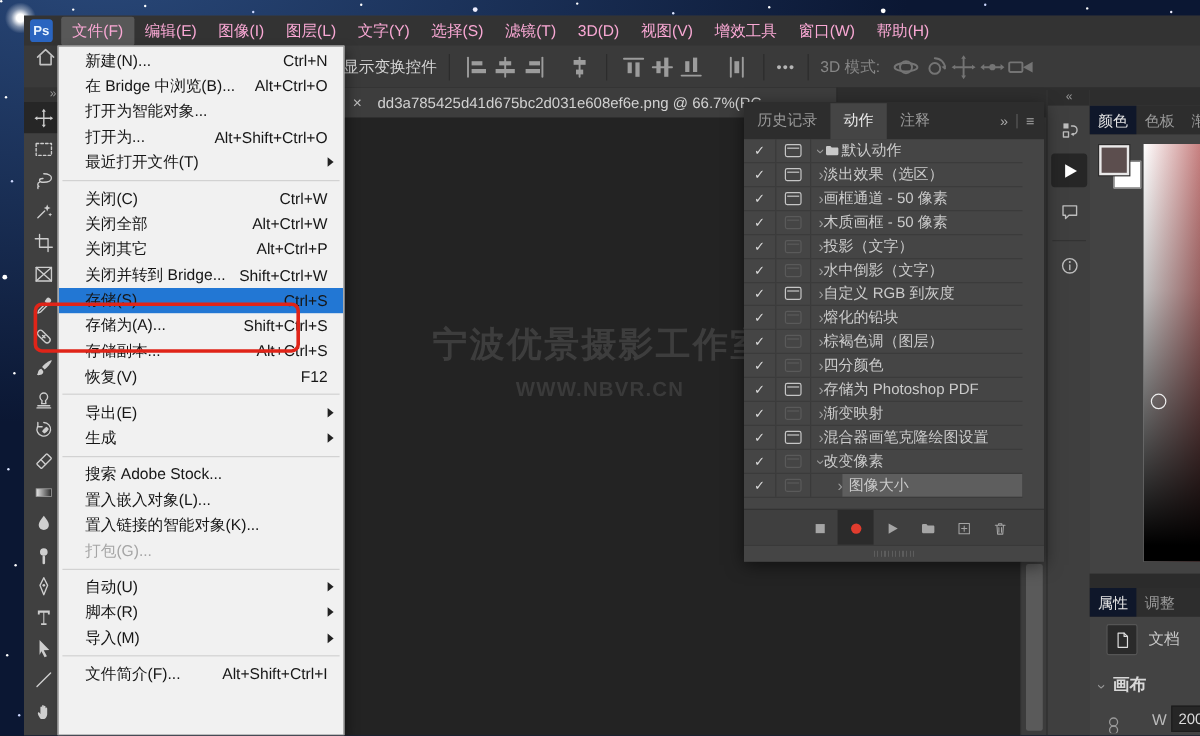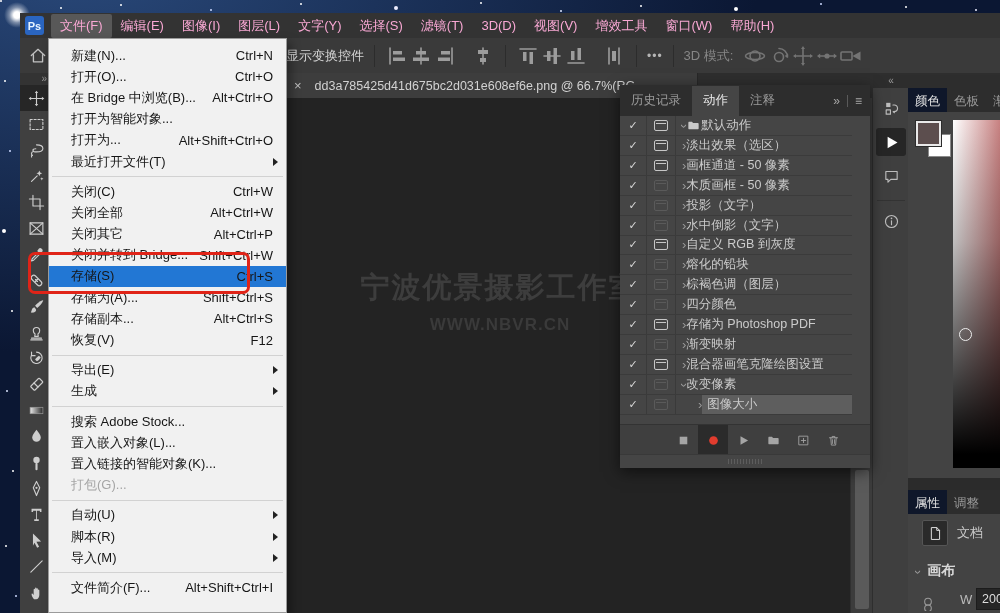--- a/index.html
+++ b/index.html
@@ -17,21 +17,21 @@
   
   .ps-window{position:absolute;left:20px;top:13px;width:980px;height:600px;background:#3a3a3a;overflow:hidden;}
   
   .menubar{position:absolute;left:0;top:0;right:0;height:25px;background:#333;display:flex;align-items:center;padding-left:5px;}
   .ps-logo{width:19px;height:19px;border-radius:3px;background:#2a65c0;color:#e8f4ff;font-size:11px;font-weight:bold;
     display:flex;align-items:center;justify-content:center;margin-right:7px;flex:none;}
   .mitem{color:#f9a8d4;font-size:13px;padding:3px 9px;border-radius:2px;white-space:nowrap;}
   .mitem.active{background:#585858;}
   
   .optionsbar{position:absolute;left:0;top:25px;right:0;height:35px;background:#3a3a3a;border-bottom:1px solid #2a2a2a;
-    display:flex;align-items:center;}
+    display:flex;align-items:flex-start;}
   .home{width:20px;height:20px;color:#c2c2c2;margin-left:8px;display:flex;align-items:center;justify-content:center;}
   .opts{display:flex;align-items:center;height:100%;margin-left:218px;}
   .cb{width:11px;height:11px;border:1px solid #8f8f8f;background:#3a3a3a;margin-right:7px;flex:none;}
   .oblabel{color:#d6d6d6;font-size:13px;white-space:nowrap;}
   .obsep{width:1px;height:22px;background:#2c2c2c;margin:0 10px;flex:none;}
   .obspace{width:14px;flex:none;}
   .obicon{width:24px;height:22px;color:#9c9c9c;display:flex;align-items:center;justify-content:center;flex:none;}
   .obicon.dim{color:#747474;}
   .obmore{color:#b5b5b5;font-size:12px;letter-spacing:1px;}
   .ob3d{color:#868686;font-size:13px;white-space:nowrap;margin-right:10px;}
@@ -114,21 +114,21 @@
   .ap-foot{position:absolute;left:0;right:0;bottom:13px;height:30px;background:#3f3f3f;border-top:1px solid #333;
     display:flex;align-items:center;}
   .fbtn{width:30px;height:30px;display:flex;align-items:center;justify-content:center;color:#a5a5a5;flex:none;}
   .fbtn:first-child{margin-left:48px;}
   .fbtn svg{width:13px;height:13px;}
   .fbtn.record{background:#2b2b2b;color:var(--rec);}
   .ap-grip{position:absolute;left:0;right:0;bottom:0;height:13px;background:#454545;border-top:1px solid #393939;}
   .gripmark{width:34px;height:5px;margin:4px auto 0;background:repeating-linear-gradient(90deg,#5d5d5d 0 1px,transparent 1px 3px);}
   
   .filemenu{position:absolute;left:28px;top:25px;width:239px;bottom:0;background:#f1f1f1;border:1px solid #9b9b9b;
-    box-shadow:4px 4px 9px rgba(0,0,0,.35);z-index:40;padding-top:6px;box-sizing:border-box;overflow:hidden;}
+    box-shadow:4px 4px 9px rgba(0,0,0,.35);z-index:40;padding-top:1px;box-sizing:border-box;overflow:hidden;}
   .fm-item{height:21.2px;display:flex;align-items:center;font-size:13px;color:#161616;}
   .fm-label{margin-left:22px;white-space:nowrap;}
   .fm-short{margin-left:auto;margin-right:13px;white-space:nowrap;}
   .fm-item.hl{background:var(--hl);}
   .fm-item.disabled{color:#a5a5a5;}
   .fm-sep{height:9px;display:flex;align-items:center;}
   .fm-sep:after{content:"";height:1px;background:#d2d2d2;flex:1;margin:0 3px;}
   .fm-arrow{margin-left:auto;margin-right:8px;width:0;height:0;border-left:5px solid #222;border-top:4px solid transparent;border-bottom:4px solid transparent;}
   
   .redbox{position:absolute;left:8px;top:239px;width:216px;height:36px;border:3px solid var(--ann);border-radius:7px;
@@ -703,24 +703,20 @@
         <div class="gripmark"></div>
       </div>
   </div>
 
   <div class="filemenu" id="fileMenu">
       <div class="fm-item">
         <span class="fm-label">新建(N)...</span>
         <span class="fm-short">Ctrl+N</span>
       </div>
       <div class="fm-item">
-        <span class="fm-label">打开(O)...</span>
-        <span class="fm-short">Ctrl+O</span>
-      </div>
-      <div class="fm-item">
         <span class="fm-label">在 Bridge 中浏览(B)...</span>
         <span class="fm-short">Alt+Ctrl+O</span>
       </div>
       <div class="fm-item">
         <span class="fm-label">打开为智能对象...</span>
       </div>
       <div class="fm-item">
         <span class="fm-label">打开为...</span>
         <span class="fm-short">Alt+Shift+Ctrl+O</span>
       </div>

